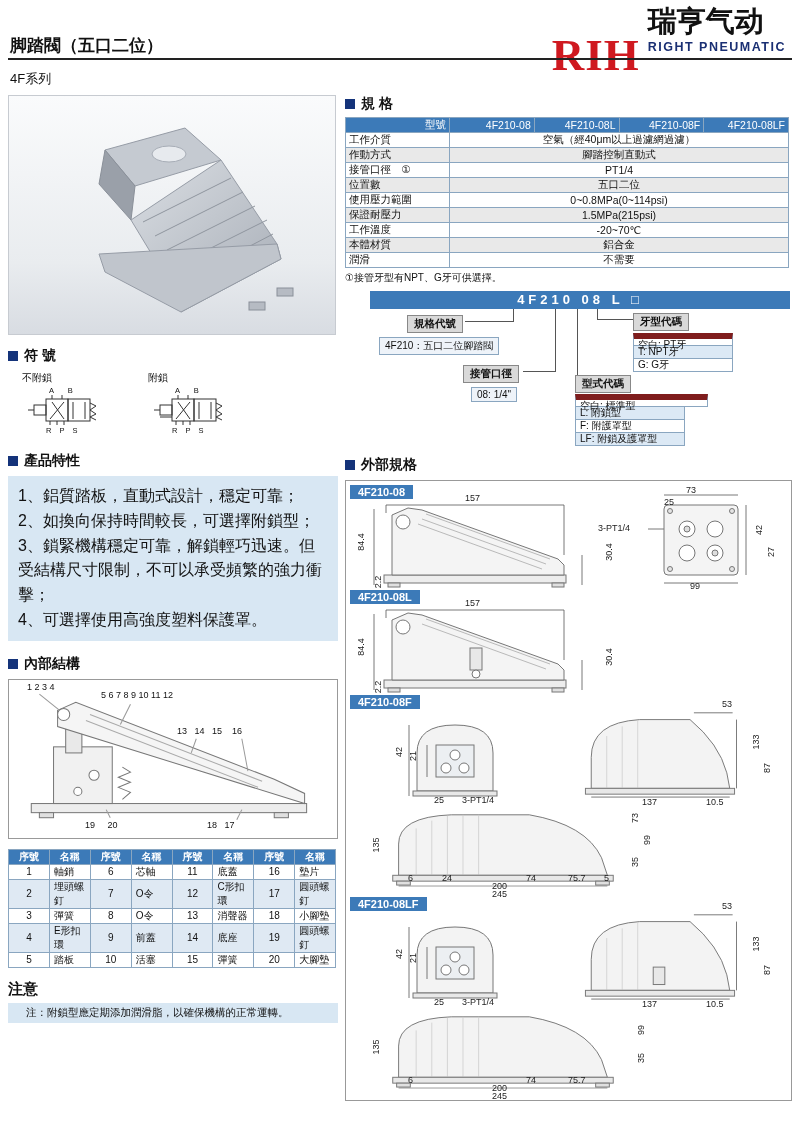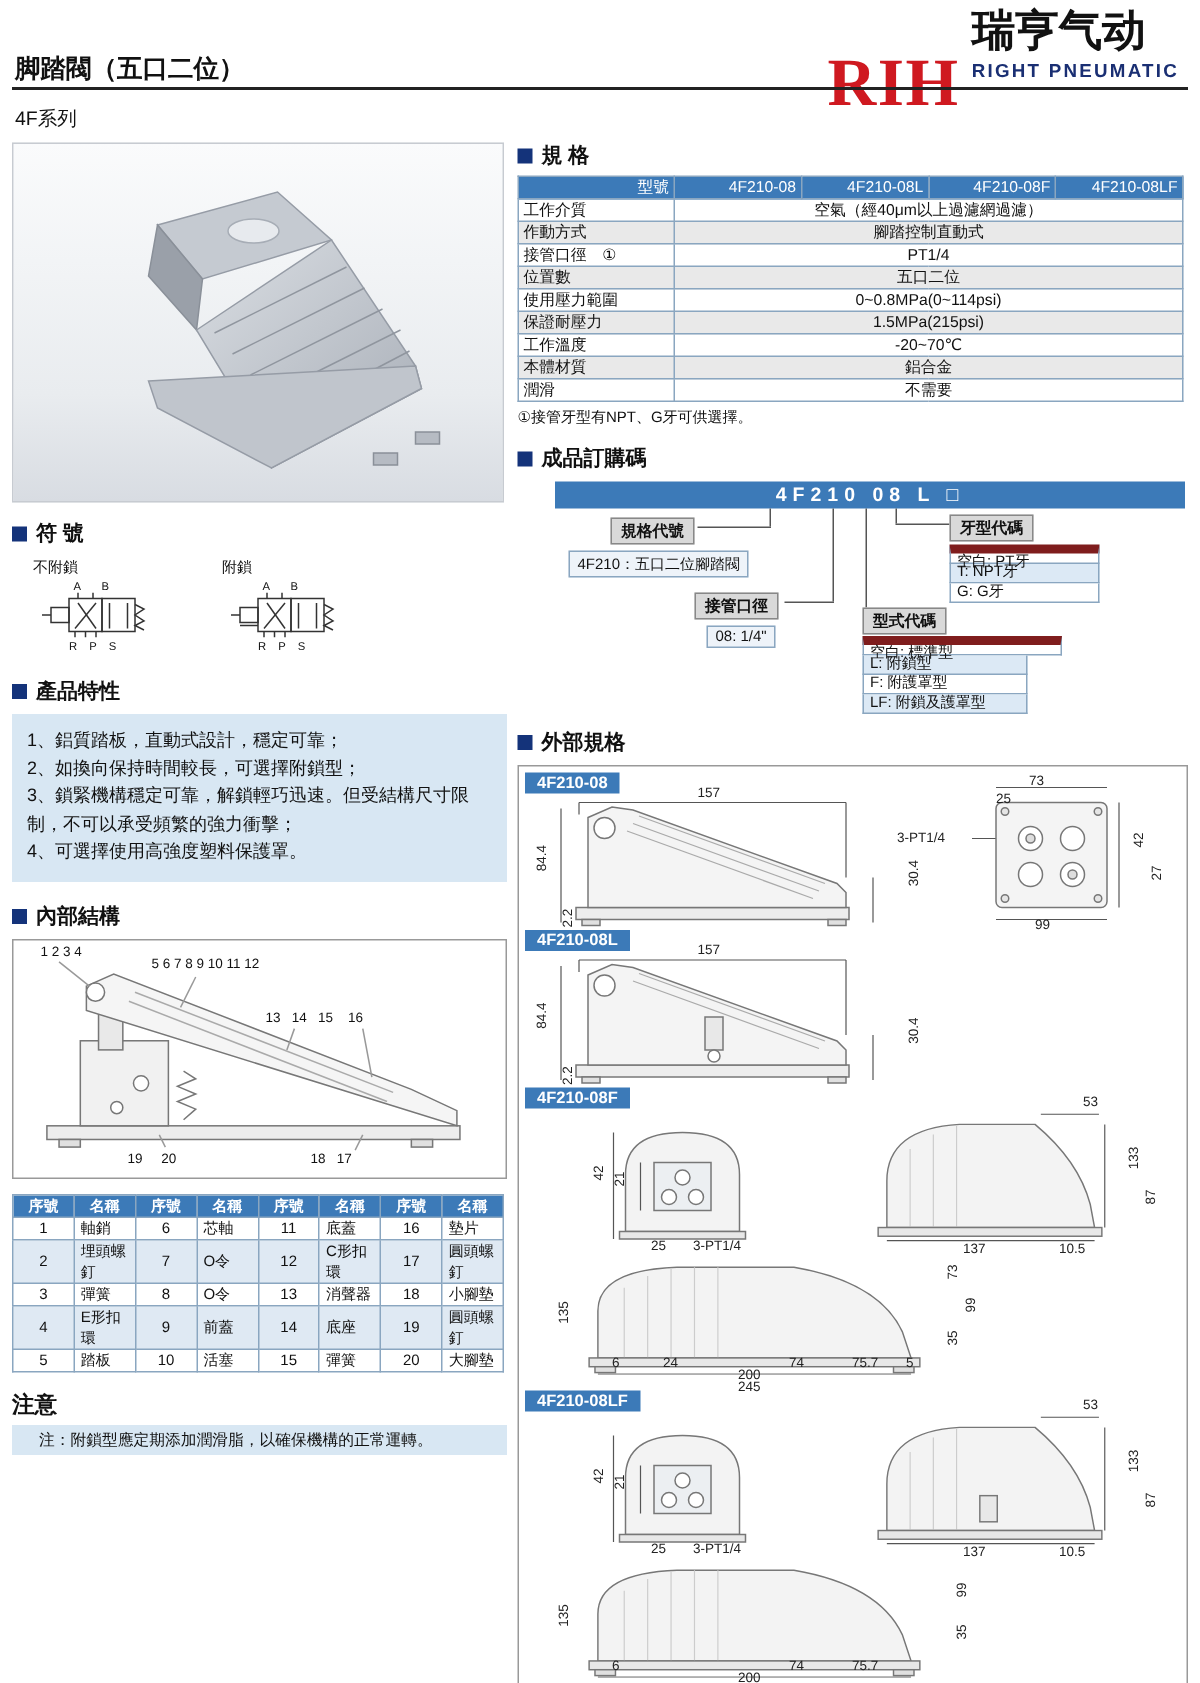--- a/index.html
+++ b/index.html
@@ -33,21 +33,21 @@
   
   .symbols-row { display:flex; gap:30px; margin:6px 0 0 14px; }
   .sym { display:flex; flex-direction:column; }
   .sym-label { font-size:10px; margin-bottom:1px; }
   .sym-draw { position:relative; width:96px; height:52px; }
   .sym-draw svg { position:absolute; left:0; top:9px; width:96px; height:30px; }
   .ports-top    { position:absolute; top:0;  left:27px; font-size:7.5px; letter-spacing:6px; }
   .ports-bottom { position:absolute; top:40px; left:24px; font-size:7.5px; letter-spacing:3px; }
 
   
-  .features { margin-top:6px; background:#d8e7f3; padding:8px 10px; font-size:12px; line-height:1.55; min-height:112px; }
+  .features { margin-top:6px; background:#d8e7f3; padding:8px 10px; font-size:16px; line-height:1.55; min-height:112px; }
 
   
   .int-box { position:relative; margin-top:6px; border:1px solid #999; height:160px; background:#fff; }
   .int-box svg { position:absolute; left:0; top:0; width:100%; height:100%; }
   .callout { position:absolute; font-size:9px; color:#111; white-space:pre; }
 
   
   table { border-collapse:collapse; }
   .parts { width:328px; margin-top:10px; font-size:10px; table-layout:fixed; }
   .parts th, .parts td { border:1px solid #8aa6c0; height:14px; padding:0 2px; }
@@ -364,24 +364,20 @@
             <td class="val" colspan="4">鋁合金</td>
           </tr>
         <tr>
             <td class="lbl">潤滑</td>
             <td class="val" colspan="4">不需要</td>
           </tr>
       </tbody>
     </table>
     <div class="footnote">①接管牙型有NPT、G牙可供選擇。</div>
 
-    <div class="sec-h" style="margin-top:12px">
-      <span class="sq"></span>
-      <span>成品訂購碼</span>
-    </div>
     <div class="order-wrap">
       <div class="order-bar">4F210 08 L □</div>
       <div class="vline" style="left:168px;top:18px;height:12px"></div>
       <div class="hline" style="left:120px;top:30px;width:49px"></div>
       <div class="vline" style="left:210px;top:18px;height:62px"></div>
       <div class="hline" style="left:178px;top:80px;width:33px"></div>
       <div class="vline" style="left:232px;top:18px;height:66px"></div>
       <div class="vline" style="left:252px;top:18px;height:10px"></div>
       <div class="hline" style="left:252px;top:28px;width:36px"></div>
 

